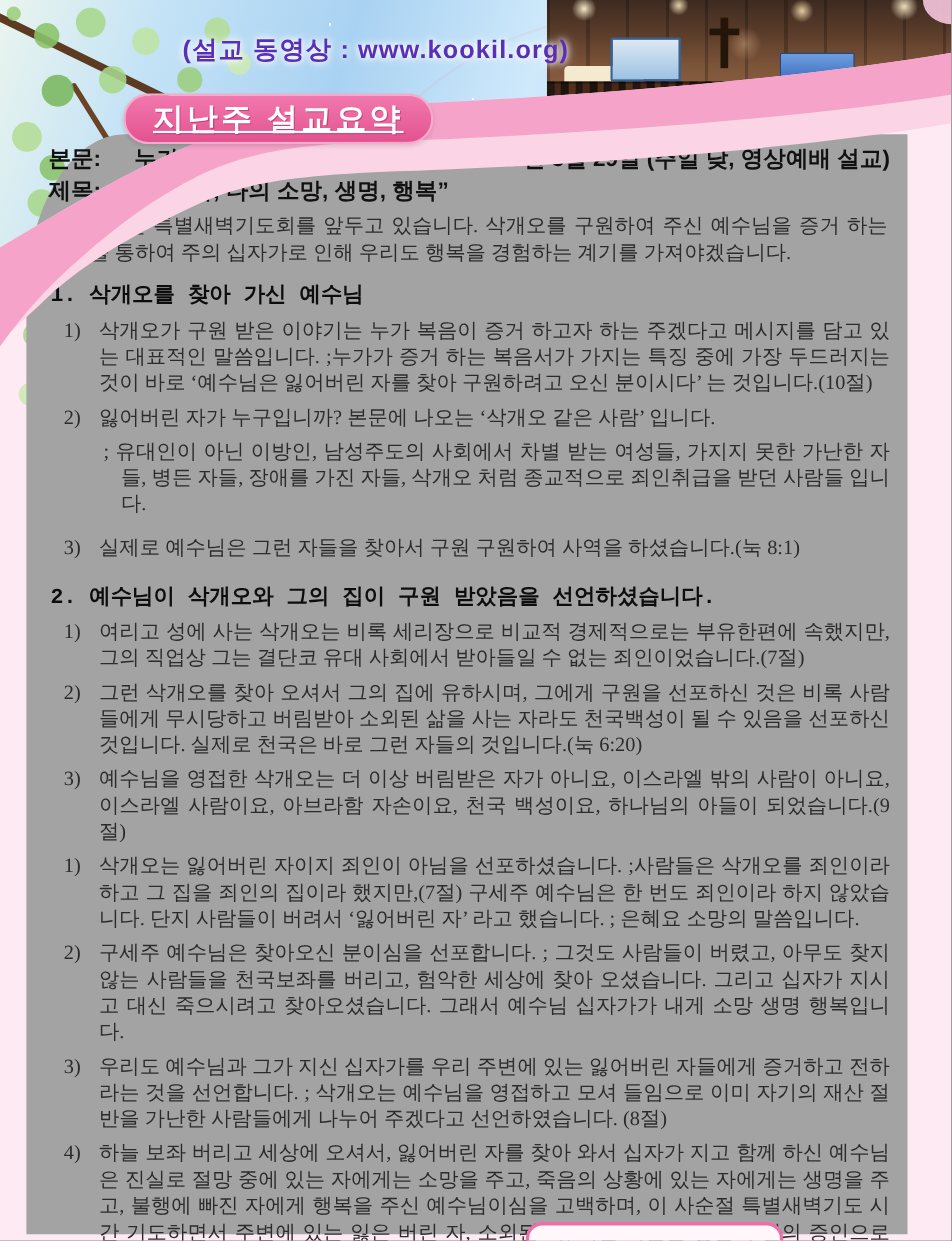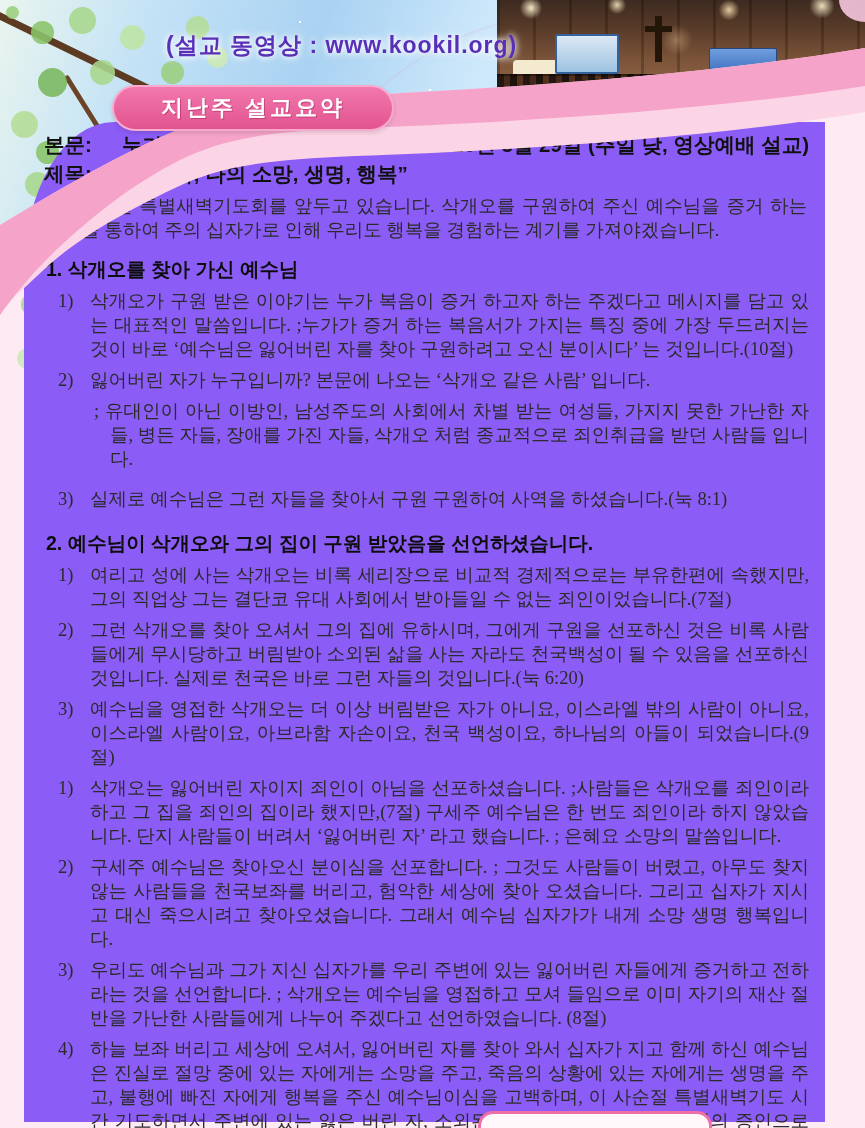--- a/index.html
+++ b/index.html
@@ -75,53 +75,53 @@
   .ph-banner{position:absolute;left:16px;top:60px;width:72px;height:24px;background:#f3ead0;border-radius:4px;box-shadow:inset 0 -6px 0 #d8b56a;}
   .ph-cross{position:absolute;left:158px;top:16px;width:7px;height:46px;background:#241509;}
   .ph-cross::after{content:"";position:absolute;left:-10px;top:10px;width:27px;height:6px;background:#241509;}
   .ph-crowd{position:absolute;left:0;bottom:0;width:100%;height:30px;
     background:repeating-linear-gradient(90deg,#241610 0 7px,#46291b 7px 13px,#1d120c 13px 20px,#53311d 20px 26px);
     border-top:2px solid rgba(0,0,0,.4);}
   .corner-tr{position:absolute;right:0;top:0;width:26px;height:22px;background:#f6c7de;border-bottom-left-radius:100%;opacity:.9;}
   
   .sheet{
     position:absolute;left:24px;right:40px;top:122px;bottom:6px;
-    background:#8b5cf6;border-top-left-radius:90px 150px;
+    background:#a3a3a3;border-top-left-radius:90px 150px;
   }
   
   .ribbon-svg{position:absolute;left:0;top:0;width:865px;height:360px;pointer-events:none;}
   
   .video-label{
     position:absolute;left:166px;top:30px;
     font-family:"Liberation Sans","DejaVu Sans",sans-serif;font-weight:700;
     font-size:23px;color:#5a2fb8;letter-spacing:1px;
     text-shadow:0 0 6px #ffffff,0 0 10px #ffffff;
   }
   .banner{
     position:absolute;left:112px;top:85px;width:278px;height:42px;
     background:linear-gradient(180deg,#f278ae 0%,#e2538f 100%);
     border:2px solid #f7aacb;border-radius:24px;
     display:flex;align-items:center;justify-content:center;
     box-shadow:0 2px 4px rgba(0,0,0,.12);
   }
   .banner span{
     font-family:"Liberation Sans","DejaVu Sans",sans-serif;font-weight:700;
-    font-size:22px;color:#ffffff;letter-spacing:3px;text-shadow:1px 1px 0 rgba(160,30,90,.5);
+    font-size:28px;color:#ffffff;letter-spacing:3px;text-shadow:1px 1px 0 rgba(160,30,90,.5);text-decoration:underline;
   }
   
   .doc{position:relative;padding:8px 16px 0 20px;font-size:18.5px;line-height:24px;}
   .meta{font-family:"Liberation Sans","DejaVu Sans",sans-serif;font-weight:700;font-size:20.5px;color:#111;}
   .meta-row{display:flex;align-items:baseline;line-height:29px;}
   .meta-label{flex:0 0 78px;}
   .meta-value{flex:0 1 auto;}
   .meta-spacer{flex:1 1 auto;}
   .meta-right{flex:0 0 auto;}
   .intro{margin:6px 2px 0 0;text-indent:1.8em;text-align:justify;color:#2b2b2b;}
   .sec-h{
-    font-family:Liberation Sans, sans-serif;font-weight:700;
+    font-family:Liberation Mono, monospace;font-weight:700;
     font-size:19.5px;color:#0d0d0d;margin:14px 0 2px 2px;line-height:26px;
   }
   .sec-h.gap{margin-top:19px;}
   .item{display:flex;margin:7px 0 0 14px;color:#2b2b2b;}
   .item-num{flex:0 0 32px;}
   .item-text{flex:1 1 auto;text-align:justify;}
   .note{margin:7px 0 16px 50px;padding-left:16px;text-indent:-16px;text-align:justify;color:#2b2b2b;}
   
   .bottom-peek{
     position:absolute;left:478px;bottom:-17px;width:228px;height:28px;

